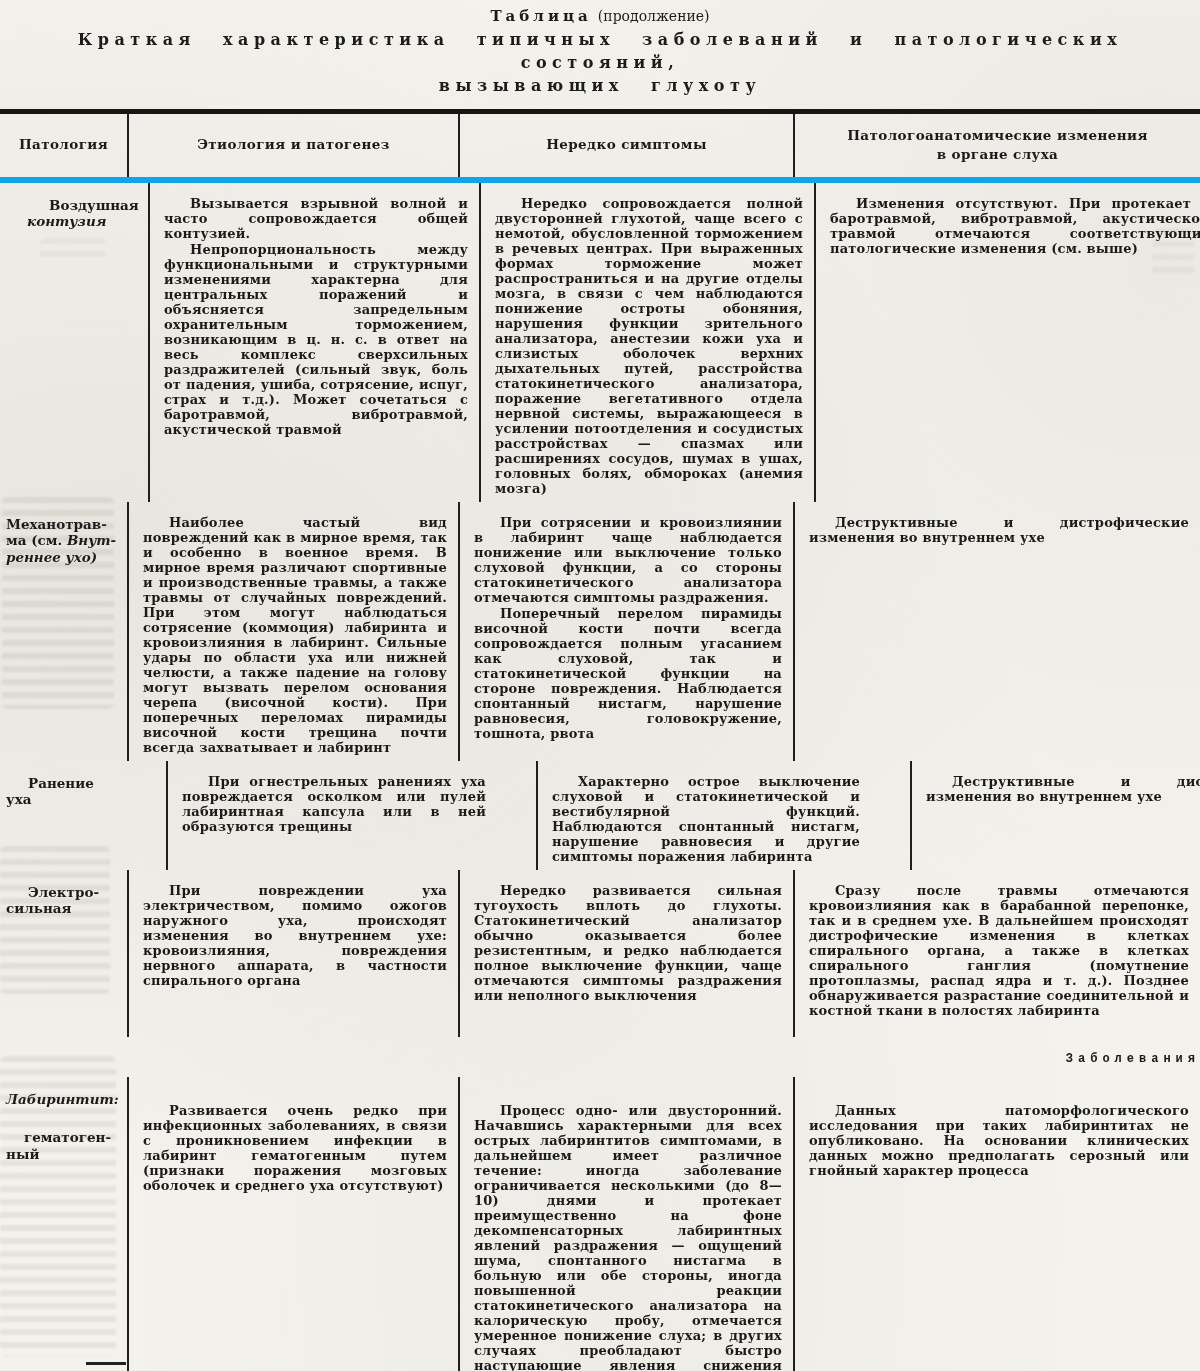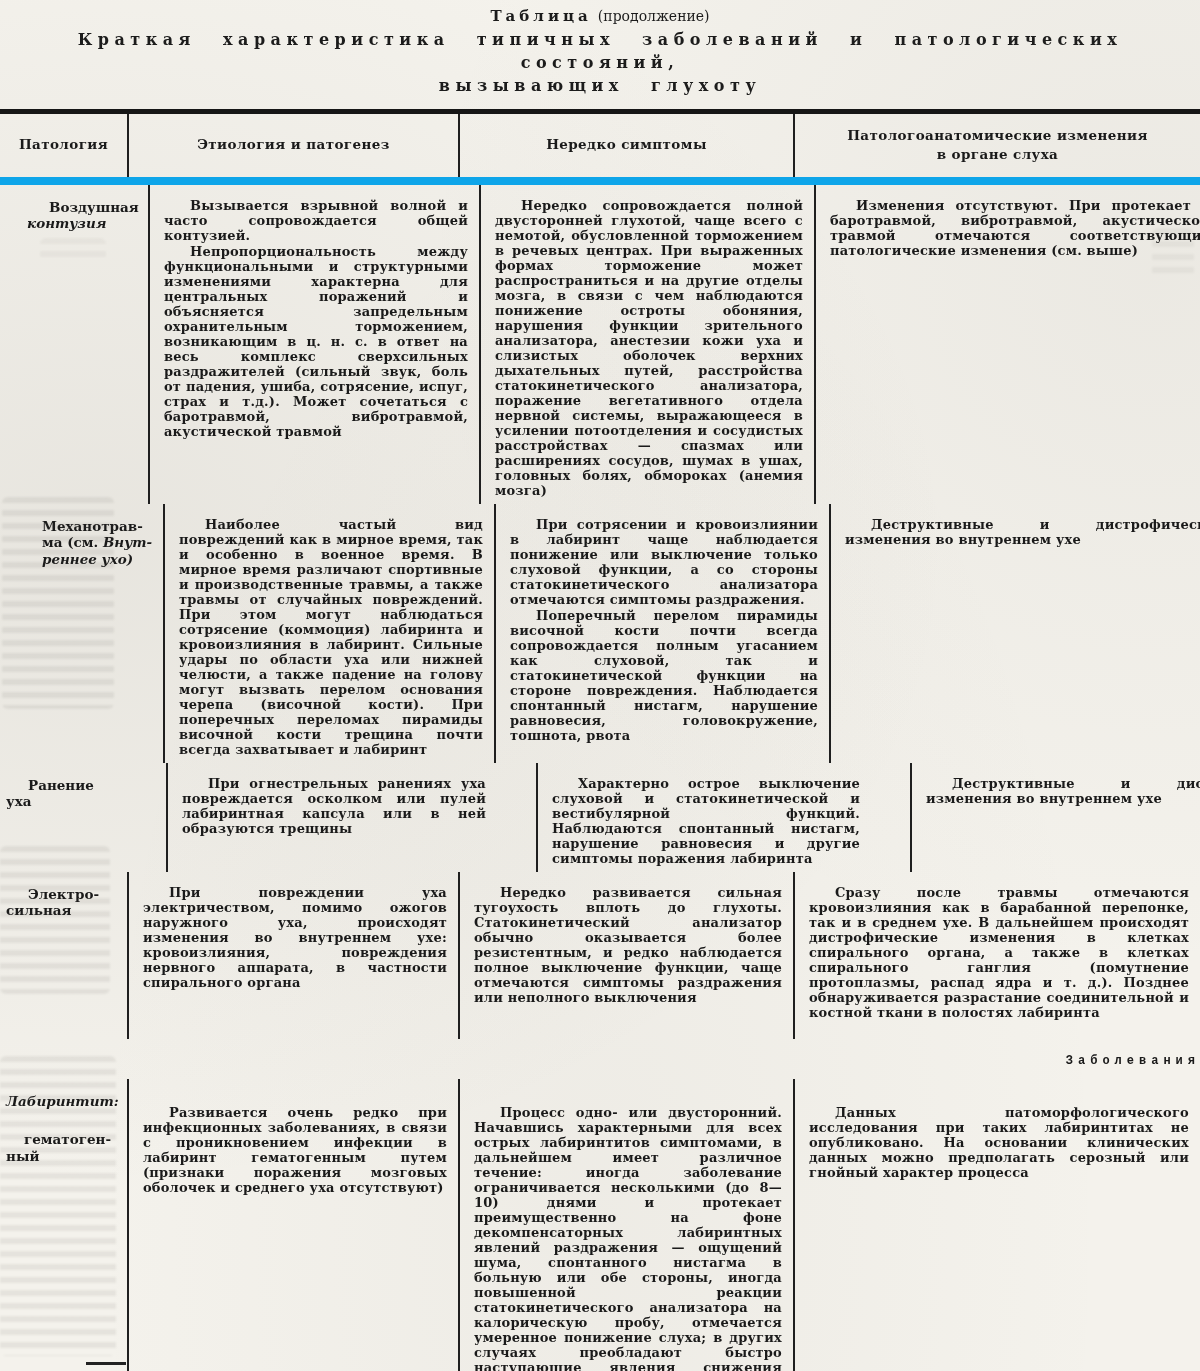--- a/index.html
+++ b/index.html
@@ -18,21 +18,21 @@
   }
   .caption { text-align:center; padding-top:7px; font-size:14px; }
   .caption .cap-b { font-weight:bold; letter-spacing:4px; font-size:15px; margin-right:6px; }
   .title {
     text-align:center; font-weight:bold; font-size:16px;
     letter-spacing:5.5px; word-spacing:16px; line-height:1.45; margin-top:3px;
   }
   .tbl { margin-top:11px; border-top:5px solid #161616; position:relative; }
   .thead {
     display:grid; grid-template-columns:127px 331px 335px 407px;
-    border-bottom:8px solid #0ea5e9; min-height:63px;
+    border-bottom:6px solid #0ea5e9; min-height:63px;
   }
   .hcell {
     display:flex; align-items:center; justify-content:center; text-align:center;
     font-weight:bold; font-size:13.5px; letter-spacing:0.4px; padding:6px 8px;
     white-space:pre-line; line-height:1.45;
   }
   .hcell + .hcell { border-left:2px solid #1f1f1f; }
   .row { display:grid; grid-template-columns:127px 331px 335px 407px; }
   .cell { padding:13px 11px 6px 14px; }
   .cell.c1 { padding:14px 4px 6px 6px; font-weight:bold; font-size:13.5px; line-height:1.25; }
@@ -42,21 +42,21 @@
     font-weight:bold; font-size:13px; line-height:15px;
     letter-spacing:0.2px;
   }
   .cell p + p { margin-top:1px; }
   .lbl { display:inline; white-space:pre-line; }
   .lbl.block { display:block; }
   .lbl.ind { text-indent:22px; }
   .lbl.italic { font-style:italic; }
   .lbl.sub { display:block; margin-top:22px; text-indent:18px; }
   .r1 { min-height:297px;padding-left:21px; }
-  .r2 { min-height:243px;margin-left:36px; }
+  .r2 { min-height:243px; }
   .r3 { min-height:104px;gap:39px; }
   .r4 { min-height:167px; }
   .r5 { min-height:345px; }
   .section-heading {
     text-align:right; font-weight:bold; font-size:12px;
     letter-spacing:5px; padding:15px 0 11px 0;font-family:Liberation Mono, monospace;
   }
   
   .bleed {
     position:absolute; pointer-events:none; opacity:0.55; filter:blur(1.1px);

